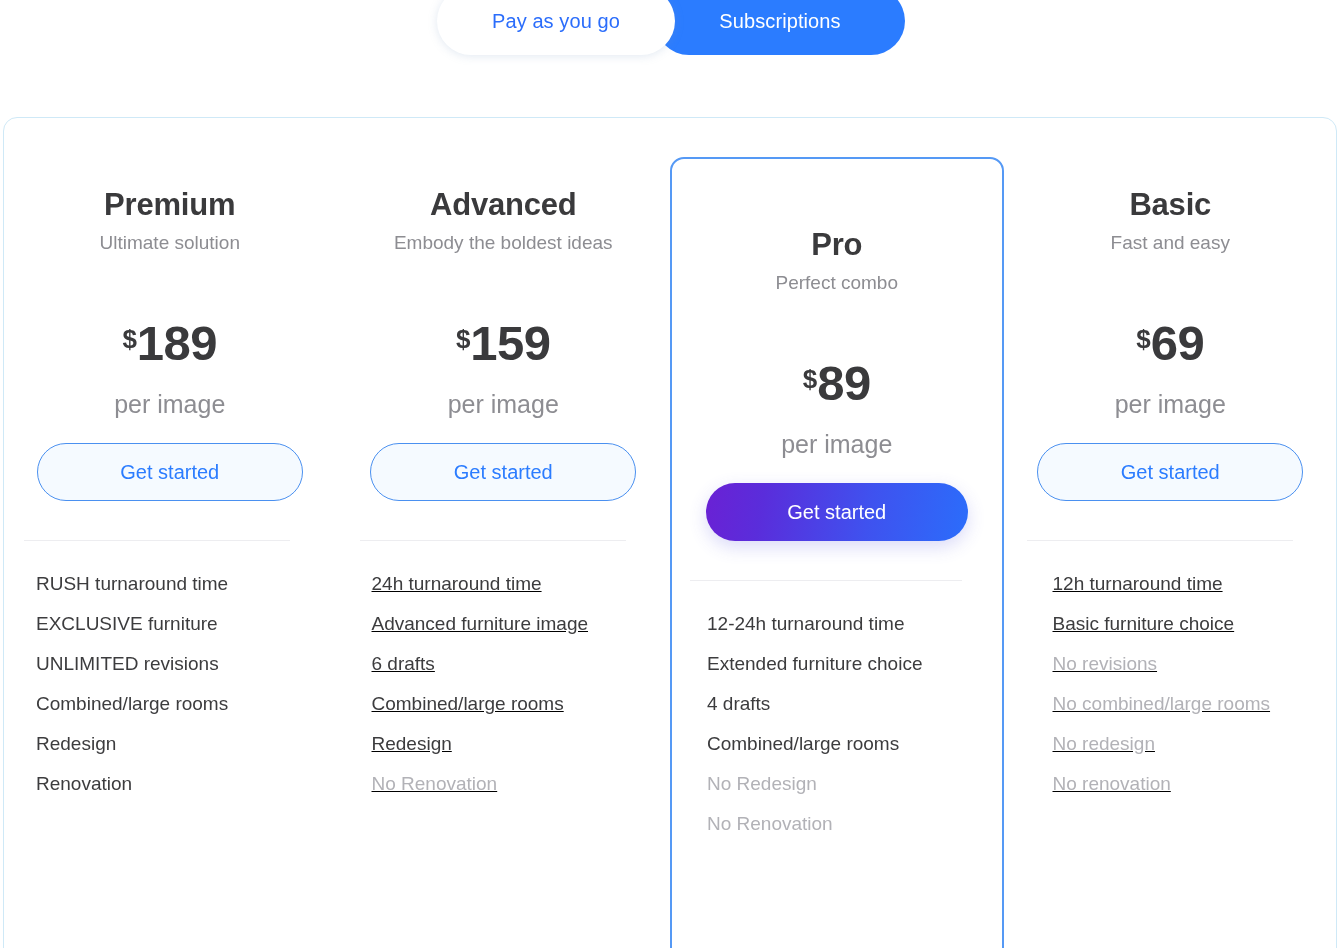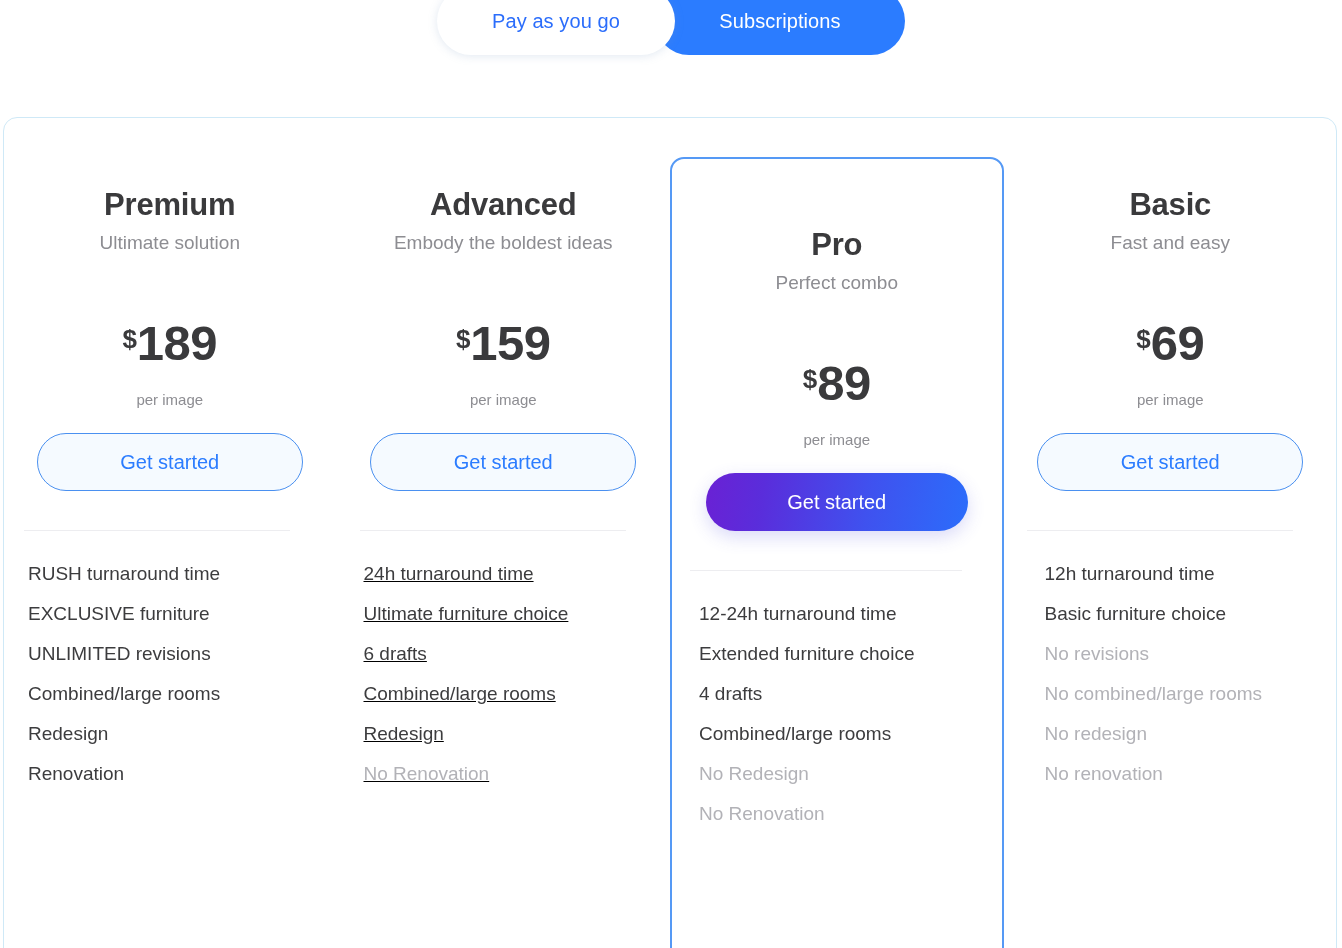--- a/index.html
+++ b/index.html
@@ -145,21 +145,21 @@
     top: 5px;
   }
   .price .amt {
     font-size: 49px;
     font-weight: bold;
     line-height: 0.92;
     letter-spacing: -0.5px;
   }
   .price-note {
     text-align: center;
-    font-size: 15px;
+    font-size: 25px;
     color: #8d8d92;
     margin-top: 26px;
     line-height: 1;
   }
 
   .btn-row {
     display: flex;
     justify-content: center;
     margin-top: 26px;
   }
@@ -191,39 +191,39 @@
   .divider {
     height: 1px;
     background: #ededf0;
     margin: 39px auto 0 auto;
     width: 266px;
   }
   .card.featured .divider { width: 272px; }
 
   .features {
     list-style: none;
-    margin: 4px;
+    margin: 12px;
     padding: 0;
     margin-top: 33px;
   }
   .feature {
     font-size: 19px;
     line-height: 1;
     height: 40px;
     color: #3c3c3e;
     white-space: nowrap;
   }
   .feature.off { color: #b2b2b7; }
 
   
   .col0 .divider, .col0 .btn-row { margin-left: auto; margin-right: auto; }
   .col0 .features { padding-left: 21px; }
   .col1 .features { padding-left: 23px; text-decoration: underline; }
   .col2 .features { padding-left: 23px; }
-  .col3 .features { padding-left: 37px; }
+  .col3 .features { padding-left: 37px; text-decoration: underline; }
   .col0 .divider { margin-left: 21px; }
   .col1 .divider { margin-left: 23px; }
   .col2 .divider { margin-left: 18px; }
   .col3 .divider { margin-left: 23px; }
 </style>
 </head>
 <body>
 
 <div class="toggle-wrap">
   <div class="toggle-blue"></div>
@@ -271,21 +271,21 @@
       </div>
       <div class="price-note">per image</div>
       <div class="btn-row">
         <div class="btn btn-outline">
           <span>Get started</span>
         </div>
       </div>
       <div class="divider"></div>
       <ul class="features">
         <li class="feature">24h turnaround time</li>
-        <li class="feature">Ultimate furniture choice</li>
+        <li class="feature">Advanced furniture image</li>
         <li class="feature">6 drafts</li>
         <li class="feature">Combined/large rooms</li>
         <li class="feature">Redesign</li>
         <li class="feature off">No Renovation</li>
       </ul>
     </div>
     <div class="card col2 featured">
       <div class="plan-name">Pro</div>
       <div class="plan-sub">Perfect combo</div>
       <div class="price">

